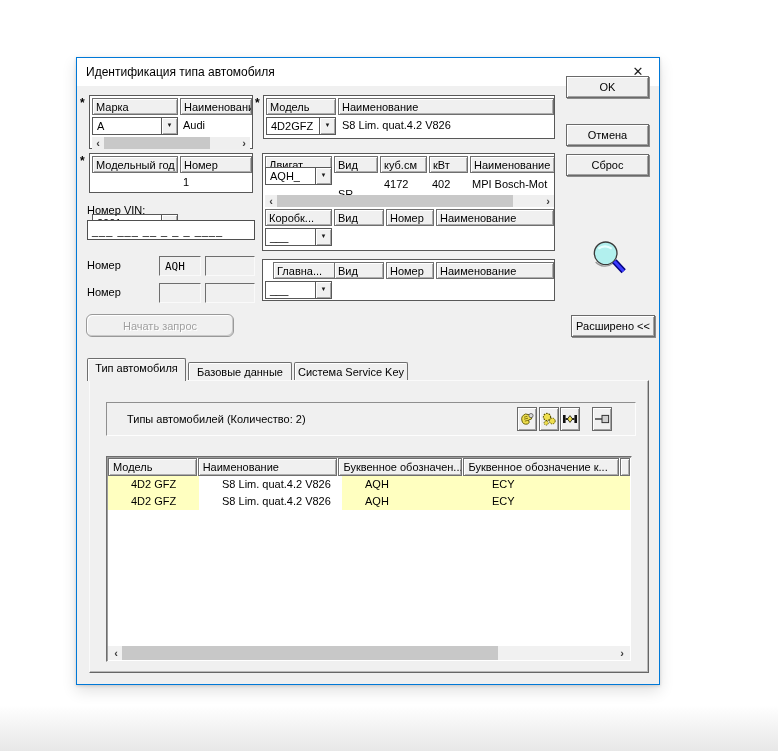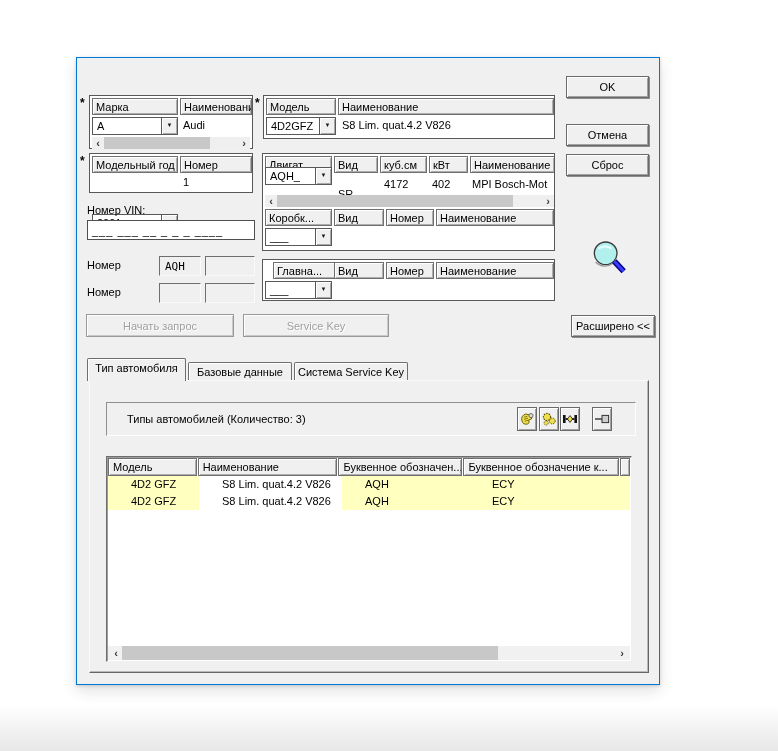--- a/index.html
+++ b/index.html
@@ -31,21 +31,21 @@
     font-size:6px; line-height:15px; text-align:center; color:#1a1a1a; }
   .val { position:absolute; white-space:nowrap; overflow:hidden; padding-top:2px; }
   .sunken { position:absolute; background:#f0f0f0; border:1px solid;
     border-color:#6e6e6e #fafafa #fafafa #6e6e6e; }
   .edit { position:absolute; background:#fff; border:1px solid #4f4f4f; padding:4px 4px 0;
     white-space:nowrap; overflow:hidden; }
   .btn { position:absolute; background:#f0f0f0; border:1px solid #6a6a6a;
     box-shadow:inset 1px 1px 0 #ffffff, inset -1px -1px 0 #a2a2a2, 1px 1px 0 #8c8c8c;
     display:flex; align-items:center; justify-content:center; white-space:nowrap; }
   .btn.disabled { color:#9f9f9f; text-shadow:1px 1px 0 #fff; border-color:#999;
-    box-shadow:inset 1px 1px 0 #ffffff, inset -1px -1px 0 #c9c9c9; }
+    box-shadow:inset 1px 1px 0 #ffffff, inset -1px -1px 0 #c9c9c9;border-radius:6px; }
   .hscroll { position:absolute; background:#efefef; }
   .hs-arrow { position:absolute; top:0; bottom:0; width:12px; font-weight:bold; color:#3c3c3c;
     text-align:center; font-size:11px; line-height:12px; }
   .hs-thumb { position:absolute; top:0; bottom:0; background:#c8c8c8; }
   .asterisk { position:absolute; font-weight:bold; font-size:12px; }
   .tab { position:absolute; background:#f0f0f0; border:1px solid #6e6e6e; border-bottom:none;
     border-radius:2px 2px 0 0; box-shadow:inset 1px 1px 0 #fff; text-align:center; z-index:3;
     padding-top:3px; }
   .tabpanel { position:absolute; background:#f0f0f0; border:1px solid;
     border-color:#fafafa #666 #666 #fafafa; box-shadow:inset -1px -1px 0 #b9b9b9; z-index:1; }
@@ -64,20 +64,24 @@
   .tcell { height:17px; padding:2px 23px 0; white-space:nowrap; overflow:hidden; }
   .mono { font-family:"DejaVu Sans Mono", monospace; }
 </style>
 </head>
 <body>
 
 <div class="page-fade"></div>
 
 <div class="dialog">
 
+  <div class="titlebar">
+    <span class="title">Идентификация типа автомобиля</span>
+    <span class="close">✕</span>
+  </div>
 
   <span class="asterisk" style="left:3px;top:38px;">*</span>
   <div class="box" style="left:12px;top:37px;width:164px;height:54px;">
     <div class="hcell" style="left:2px;top:2px;width:86px;">Марка</div>
     <div class="hcell" style="left:90px;top:2px;width:72px;">Наименование</div>
     <div class="combo" style="left:2px;top:21px;width:86px;">
       <span>A</span>
       <span class="dd">▼</span>
     </div>
     <div class="val" style="left:93px;top:21px;width:66px;">Audi</div>
@@ -168,31 +172,30 @@
     <svg width="36" height="40" viewBox="0 0 27 30">
       <circle cx="11" cy="10" r="8.5" fill="#b2f0ee" stroke="#3a3a3a" stroke-width="1"></circle>
       <path d="M5.5,6.5 q5,-3.5 10,0" stroke="#e6ffff" stroke-width="1.6" fill="none"></path>
       <path d="M3.5,16.5 a9.5,9.5 0 0 0 13,1" stroke="#9a9a9a" stroke-width="1" fill="none"></path>
       <line x1="17.5" y1="16" x2="24.5" y2="23.5" stroke="#000080" stroke-width="4.4"></line>
       <line x1="17.5" y1="16" x2="24.5" y2="23.5" stroke="#3c3cff" stroke-width="2.2"></line>
     </svg>
   </div>
 
   <div class="btn disabled" style="left:9px;top:256px;width:148px;height:23px;">Начать запрос</div>
-  <div class="btn disabled" style="left:166px;top:256px;width:146px;height:23px;">Service Key</div>
   <div class="btn" style="left:494px;top:257px;width:84px;height:22px;">Расширено &lt;&lt;</div>
 
   <div class="tab" style="left:10px;top:300px;width:99px;height:23px;">Тип автомобиля</div>
   <div class="tab" style="left:111px;top:304px;width:104px;height:18px;">Базовые данные</div>
   <div class="tab" style="left:217px;top:304px;width:114px;height:18px;">Система Service Key</div>
 
   <div class="tabpanel" style="left:12px;top:322px;width:560px;height:293px;">
 
     <div class="groupbar" style="left:16px;top:21px;width:530px;height:34px;">
-      <div class="abs" style="left:20px;top:10px;">Типы автомобилей (Количество: 3)</div>
+      <div class="abs" style="left:20px;top:10px;">Типы автомобилей (Количество: 2)</div>
 
       <div class="icobtn" style="left:410px;top:4px;">
         <svg width="16" height="16" viewBox="0 0 16 16">
           <path d="M3,10 Q1.5,5 6.5,3 L11.5,4 Q13.5,5 12.5,8 L9.5,9 Q11.5,12 8.5,13 Q4,14 3,10 Z" fill="#efdf4e" stroke="#5a5200" stroke-width="0.9"></path>
           <circle cx="12" cy="4.6" r="2.1" fill="#d8d8d8" stroke="#555" stroke-width="0.8"></circle>
           <path d="M5,6.2 L8.4,5.3 M5,8.2 L9,7.2 M5.8,10.2 L9,9.3" stroke="#6b5e00" stroke-width="0.8" fill="none"></path>
         </svg>
       </div>
       <div class="icobtn" style="left:432px;top:4px;">
         <svg width="16" height="16" viewBox="0 0 16 16">

